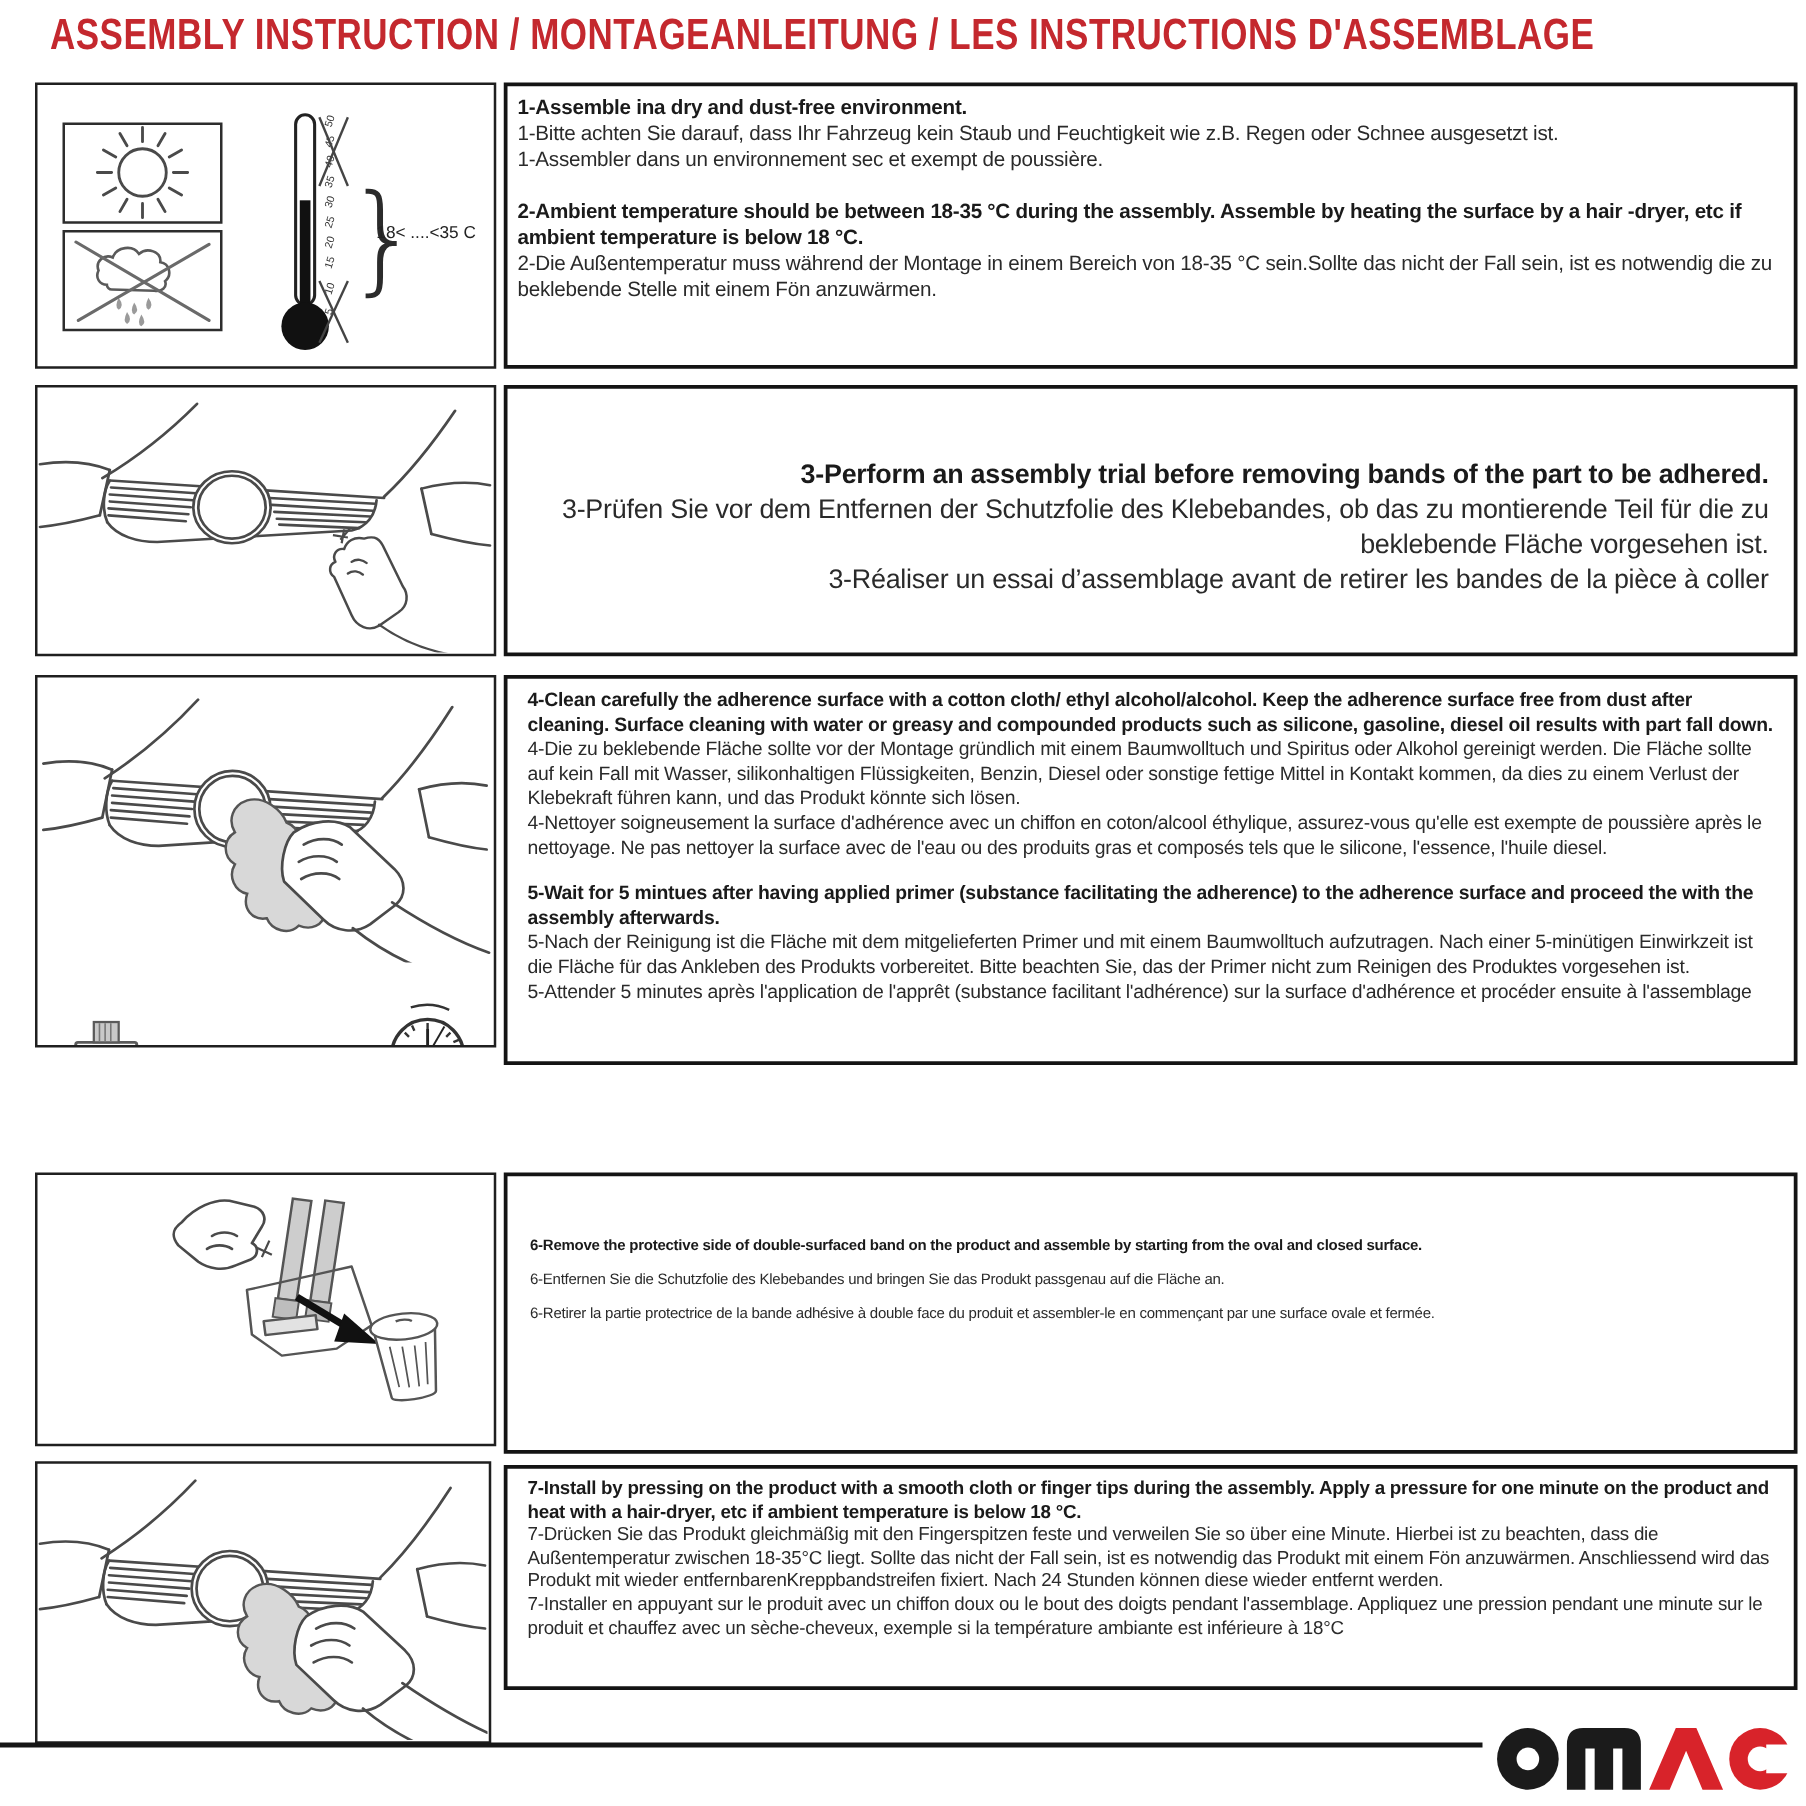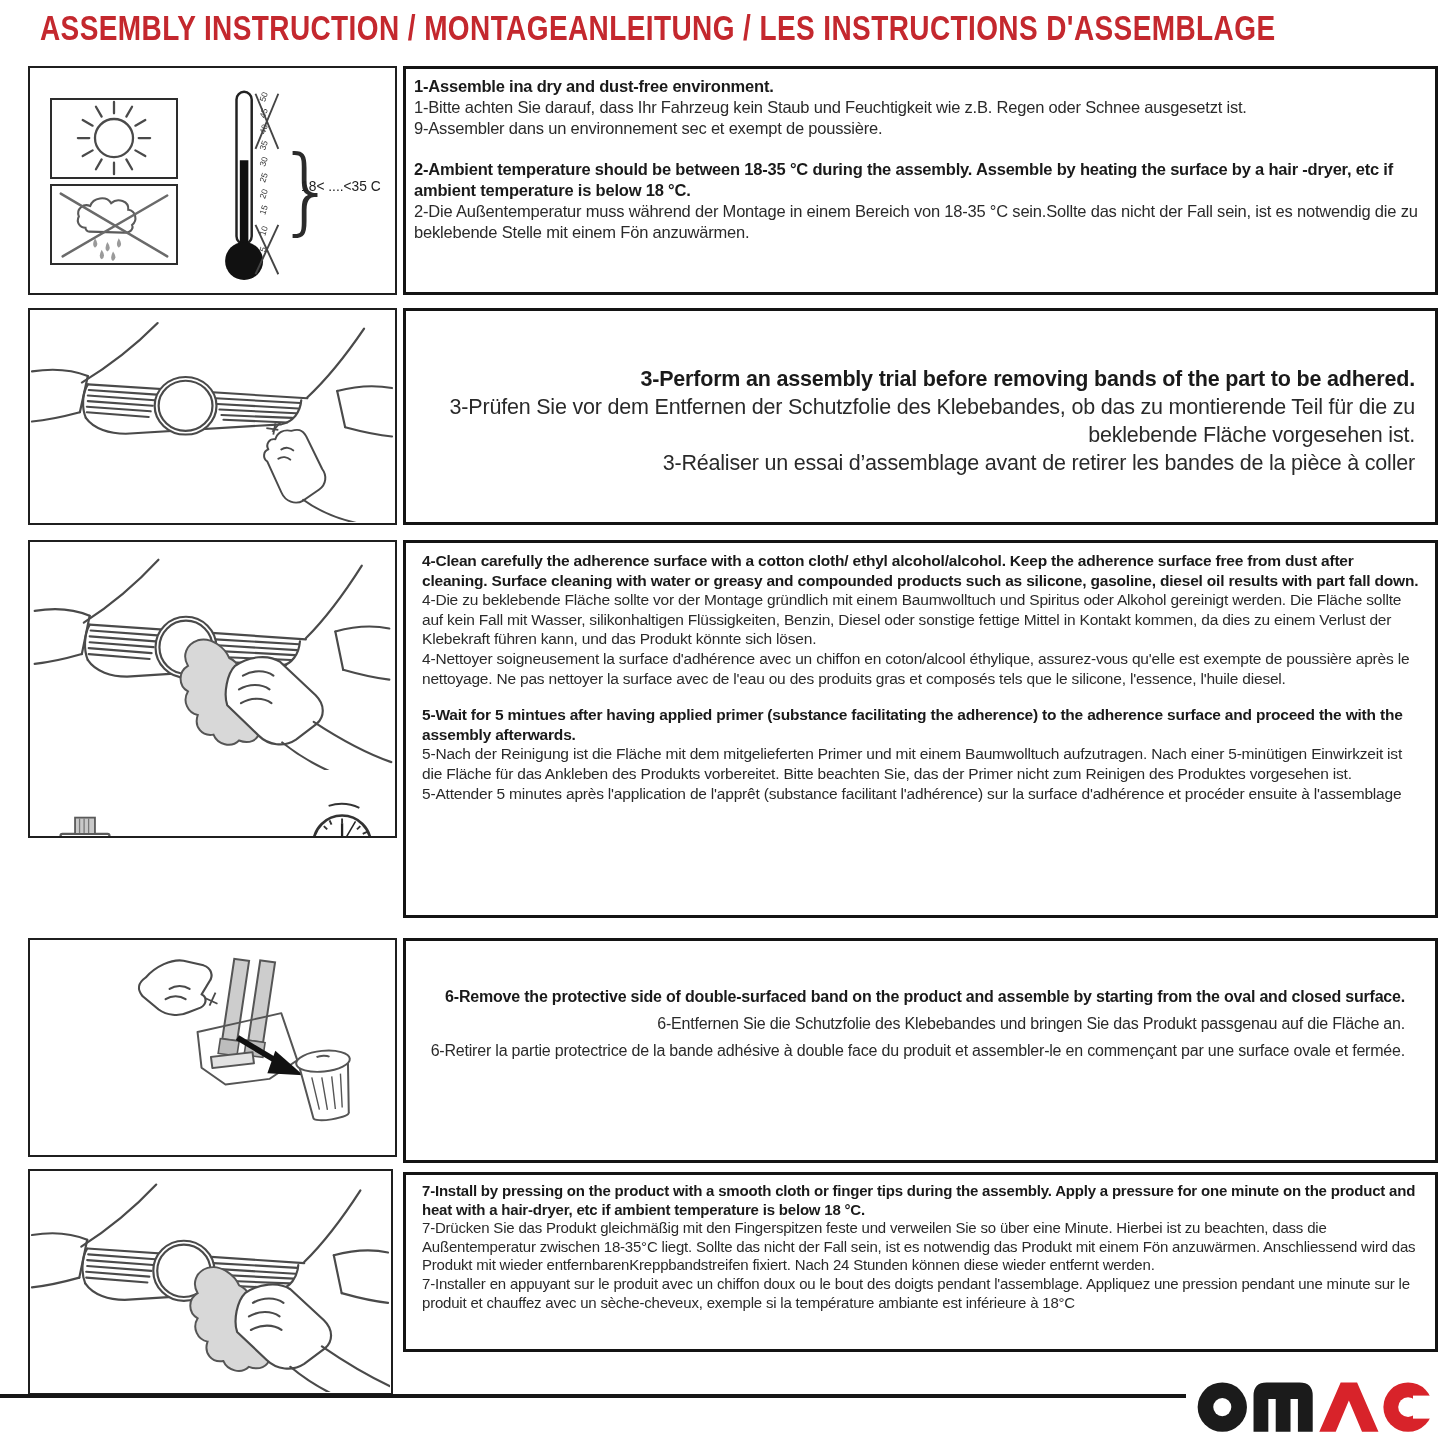--- a/index.html
+++ b/index.html
@@ -14,25 +14,25 @@
   .gap{height:20px;}
   
   #s1-illus{left:28px;top:66px;width:369px;height:229px;}
   #s1-text{left:403px;top:66px;width:1035px;height:229px;padding:7px 8px;font-size:16.5px;line-height:21px;letter-spacing:-0.2px;}
   .minibox{position:absolute;border:2px solid #2d2d2d;box-sizing:border-box;}
   
   #s2-illus{left:28px;top:308px;width:369px;height:217px;}
   #s2-text{left:403px;top:308px;width:1035px;height:217px;padding:54px 20px 0 18px;font-size:21.5px;line-height:28px;letter-spacing:-0.2px;text-align:right;}
   
   #s3-illus{left:28px;top:540px;width:369px;height:298px;}
-  #s3-text{left:403px;top:540px;width:1035px;height:378px;padding:8px 16px;font-size:15.5px;line-height:19.6px;letter-spacing:-0.2px;}
+  #s3-text{left:403px;top:540px;width:1035px;height:312px;padding:8px 16px;font-size:15.5px;line-height:19.6px;letter-spacing:-0.2px;}
   #s3-text .gap{height:17px;}
   
   #s4-illus{left:28px;top:938px;width:369px;height:219px;}
-  #s4-text{left:403px;top:938px;width:1035px;height:225px;padding:42px 30px 0 18px;font-size:16px;line-height:27px;letter-spacing:-0.2px;text-align:right;}
+  #s4-text{left:403px;top:938px;width:1035px;height:225px;padding:42px 30px 0 18px;font-size:12px;line-height:27px;letter-spacing:-0.2px;}
   
   #s5-illus{left:28px;top:1169px;width:365px;height:226px;}
   #s5-text{left:403px;top:1172px;width:1035px;height:180px;padding:7px 16px;font-size:15px;line-height:18.6px;letter-spacing:-0.2px;}
   #footer-rule{left:0;top:1394px;width:1186px;height:4px;background:#161616;}
   #logo{left:1196px;top:1370px;width:240px;height:66px;}
   svg{display:block;}
   .scene{position:absolute;left:0;top:0;}
 </style>
 </head>
 <body>
@@ -116,21 +116,21 @@
       <path d="M50,148 L74,200"></path>
         <path d="M74,148 L50,200"></path>
     </g>
     <text x="72" y="146" font-size="100" font-weight="200" fill="#2b2b2b" font-family="DejaVu Sans, sans-serif">}</text>
     <text x="98" y="112" font-size="14.5" fill="#222" font-family="Liberation Sans, sans-serif">18&lt; ....&lt;35 C</text>
   </svg>
 </div>
 <div class="abs text-box" id="s1-text">
   <p class="b">1-Assemble ina dry and dust-free environment.</p>
   <p>1-Bitte achten Sie darauf, dass Ihr Fahrzeug kein Staub und Feuchtigkeit wie z.B. Regen oder Schnee ausgesetzt ist.</p>
-  <p>9-Assembler dans un environnement sec et exempt de poussière.</p>
+  <p>1-Assembler dans un environnement sec et exempt de poussière.</p>
   <div class="gap"></div>
   <p class="b">2-Ambient temperature should be between 18-35 °C  during the assembly. Assemble by heating the surface by a hair -dryer, etc if ambient temperature is below 18 °C.</p>
   <p>2-Die Außentemperatur muss während der Montage in einem Bereich von 18-35 °C  sein.Sollte das nicht der Fall sein, ist es notwendig die zu beklebende Stelle mit einem Fön anzuwärmen.</p>
 </div>
 
 <div class="abs illus-box" id="s2-illus">
   <svg class="scene" viewBox="0 0 365 228" width="364" height="212" preserveAspectRatio="none">
     <use href="#grille-base"></use>
     <g fill="#fff" stroke="#4a4a4a" stroke-width="2" stroke-linecap="round" stroke-linejoin="round">
       <path d="M262,130 C254,128 248,132 246,139 C240,138 236,144 239,150 C234,152 233,159 238,163 L252,196 C256,206 266,210 274,205 L290,193 C297,188 298,178 293,171 L277,136 C273,128 268,128 262,130 Z"></path>

